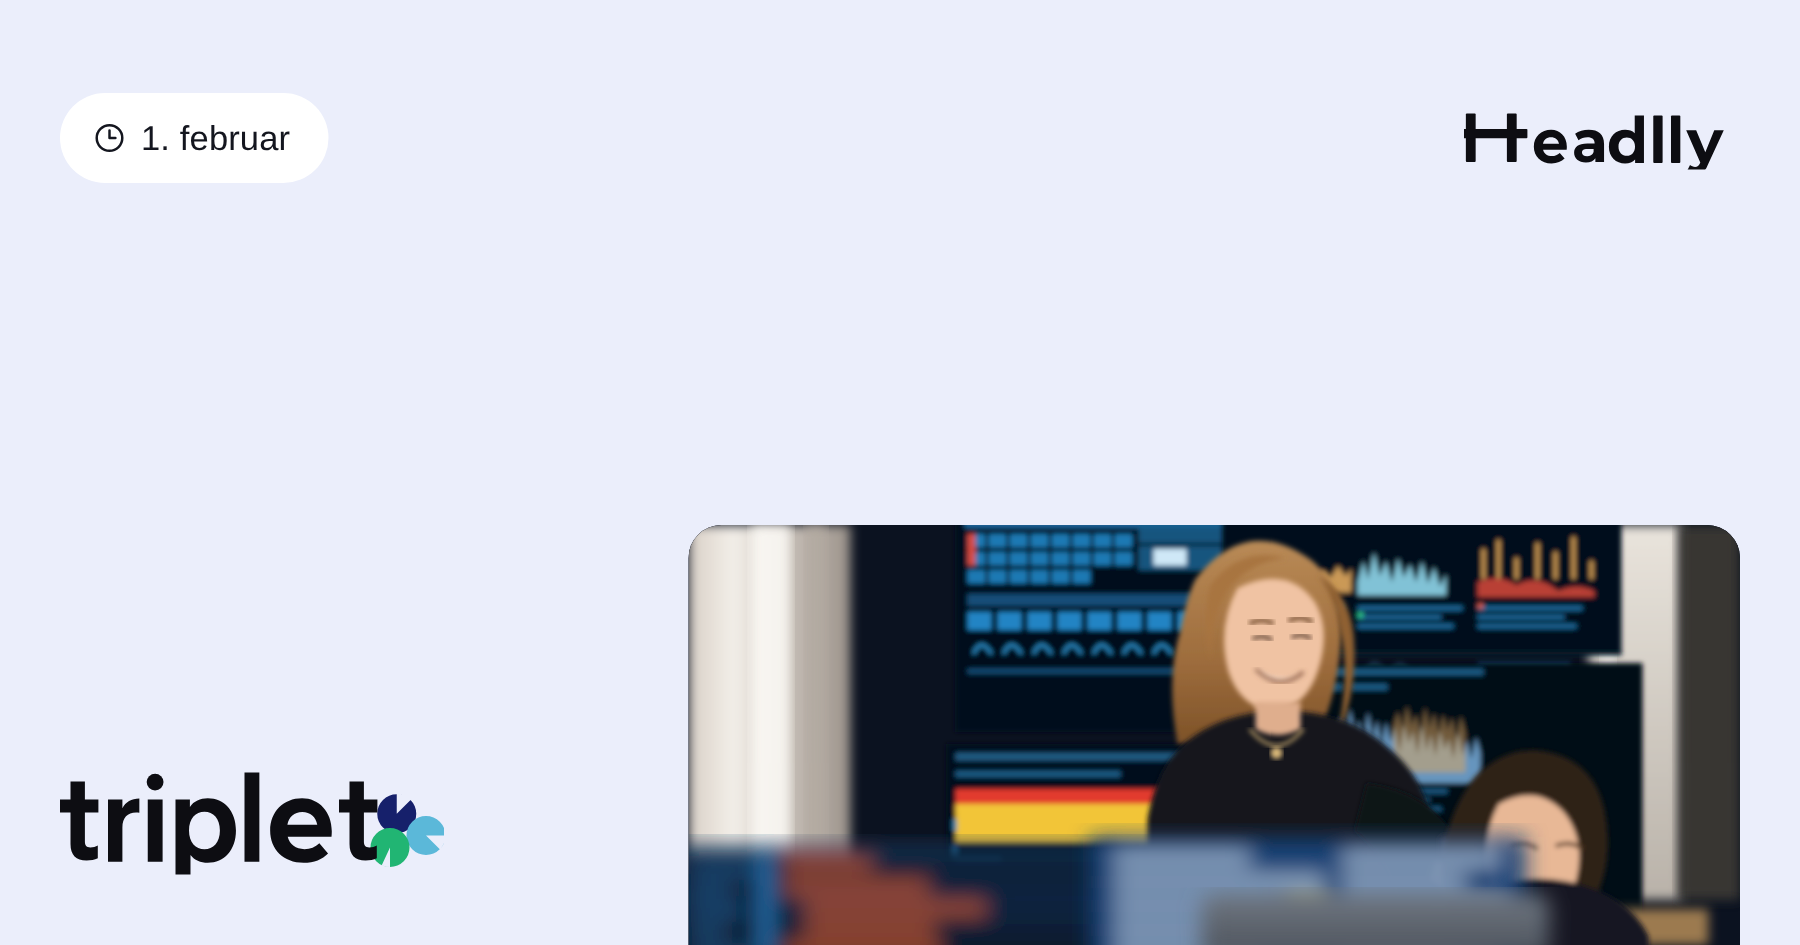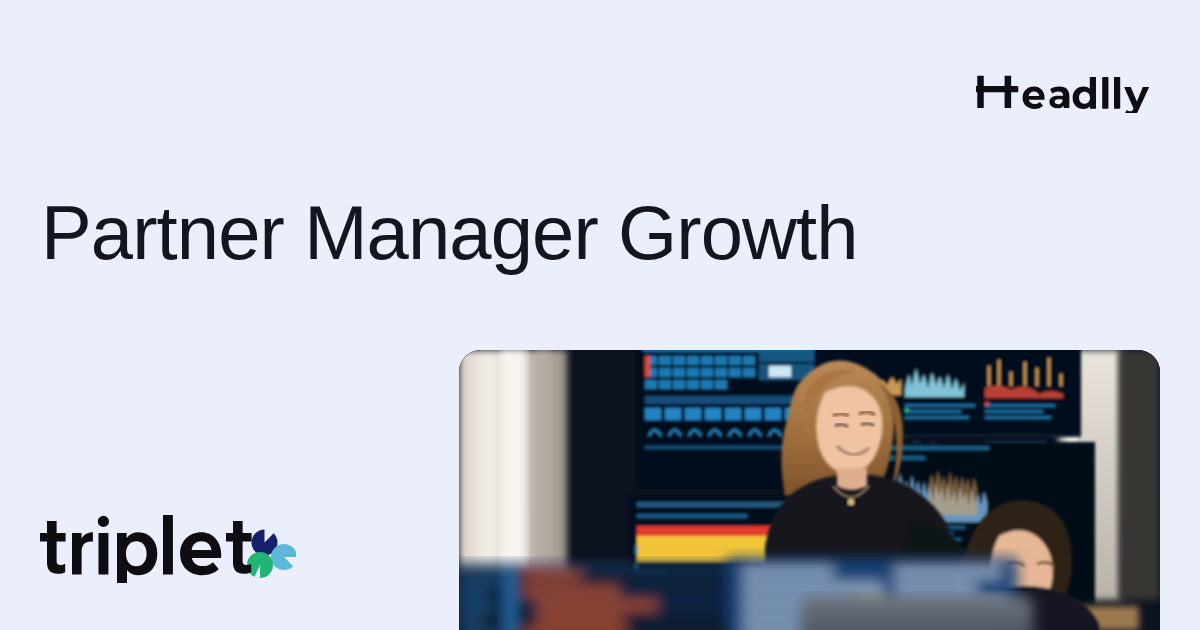--- a/index.html
+++ b/index.html
@@ -63,20 +63,29 @@
     overflow:hidden;
     background:#0a0f1c;
   }
   .photo-card svg { display:block; width:100%; height:100%; }
 </style>
 </head>
 <body>
 
 <div class="stage">
 
+  <div class="date-pill">
+    <span class="clock-icon">
+      <svg viewBox="0 0 24 24" fill="none" xmlns="http://www.w3.org/2000/svg">
+        <circle cx="12" cy="12" r="9.3" stroke="#14161f" stroke-width="1.8"></circle>
+        <path d="M12 6.6V12h4.3" stroke="#14161f" stroke-width="1.8" stroke-linecap="round" stroke-linejoin="round"></path>
+      </svg>
+    </span>
+    <span class="date-text">1. februar</span>
+  </div>
 
   <div class="headly-logo" title="Headly">
     <svg viewBox="0 0 300 74" xmlns="http://www.w3.org/2000/svg" aria-label="Headly">
       <g fill="#0d0d12">
 
         <rect x="2" y="14" width="10.5" height="52" rx="1"></rect>
         <rect x="46" y="14" width="10.5" height="52" rx="1"></rect>
         <rect x="-8" y="30.5" width="76" height="10" rx="1"></rect>
 
         <path d="M93.5 31.5c-10.8 0-18.6 7.6-18.6 18s7.8 18 19 18c6 0 10.7-1.9 14-5.2l-5.2-6c-2.3 2.2-5.1 3.3-8.4 3.3-4.9 0-8.4-2.5-9.5-6.8h25.3c.1-1 .2-2.2.2-3.2 0-10.8-7.4-18.1-16.8-18.1zm-8.8 15c.8-4.4 3.9-7.1 8.6-7.1 4.6 0 7.8 2.7 8.6 7.1H84.7z"></path>
@@ -87,21 +96,20 @@
 
         <rect x="203" y="16.2" width="10" height="50.8" rx="1"></rect>
 
         <rect x="222" y="16.2" width="10" height="50.8" rx="1"></rect>
 
         <path d="M268.4 32l-9.6 23.6L249 32h-10.7l15.1 34.6-.2.5c-1.3 3-2.8 4.2-5.4 4.2-1.9 0-4-.8-5.4-2l-3.8 7.4c2.1 1.8 5.7 2.9 9.1 2.9 5.9 0 10.5-2.4 13.6-10.2L278.6 32h-10.2z"></path>
       </g>
     </svg>
   </div>
 
-  <h1 class="page-title">Partner Manager Growth</h1>
 
   <div class="tripletex-logo" title="tripletex">
     <svg viewBox="0 0 260 78" xmlns="http://www.w3.org/2000/svg" aria-label="tripletex">
 
       <g>
 
         <path d="M228.5 24.5 A13 13 0 1 0 228.5 50.5 A13 13 0 1 0 228.5 24.5 Z
                  M228.5 37.5 L228.5 24.5 A13 13 0 0 1 237.7 28.3 Z" fill="#16206b" fill-rule="evenodd"></path>
 
         <path d="M248 39 A13 13 0 1 0 248 65 A13 13 0 1 0 248 39 Z

